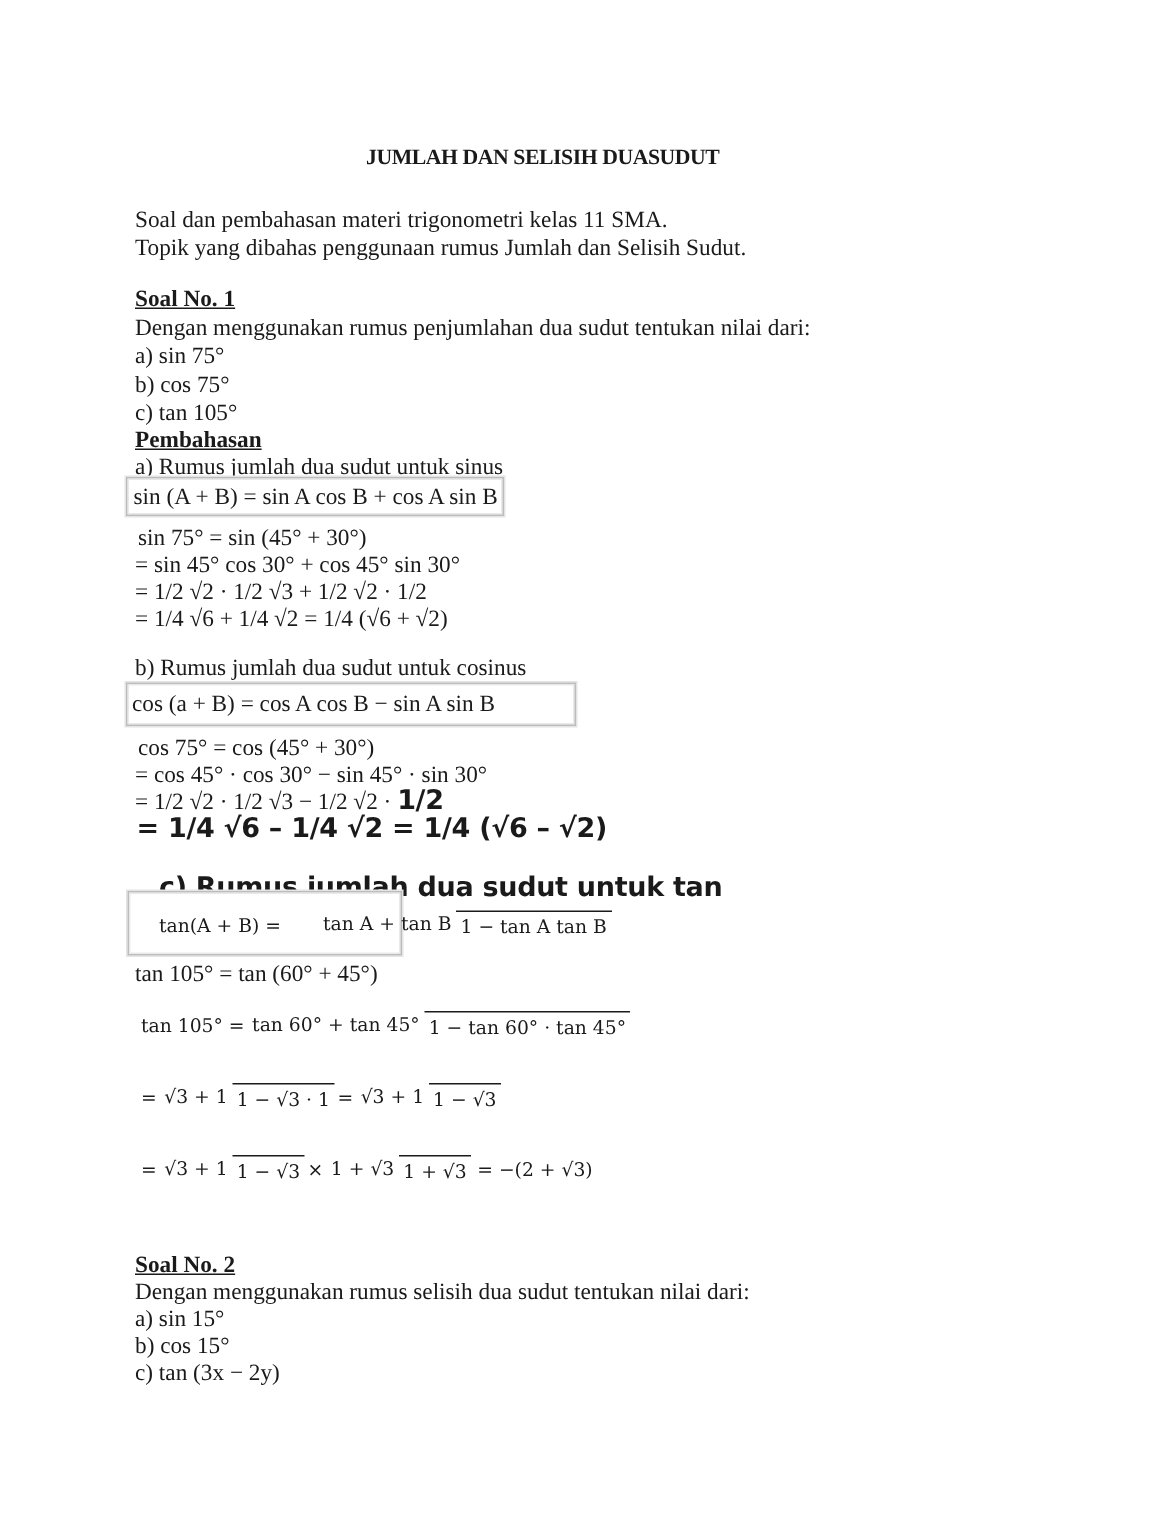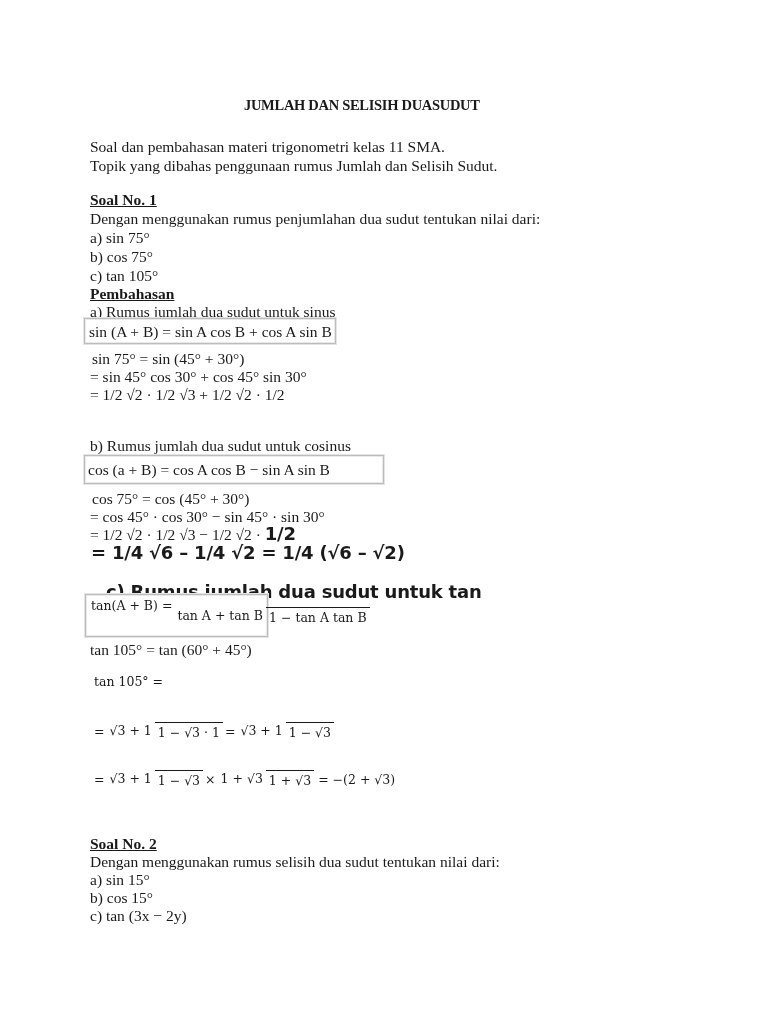--- a/index.html
+++ b/index.html
@@ -41,44 +41,49 @@
   <div class="abs serif" style="left:90px; top:266px;">c) tan 105°</div>
   <div class="abs serif heading" style="left:90px; top:284px;">Pembahasan</div>
 
   <div class="abs serif" style="left:90px; top:302px;">a) Rumus jumlah dua sudut untuk sinus</div>
   <div class="box" style="left:84px; top:318px; width:252px; height:26px;">
     <div class="abs serif" style="left:4px; top:3px;">sin (A + B) = sin A cos B + cos A sin B</div>
   </div>
   <div class="abs serif" style="left:92px; top:349px;">sin 75° = sin (45° + 30°)</div>
   <div class="abs serif" style="left:90px; top:367px;">= sin 45° cos 30° + cos 45° sin 30°</div>
   <div class="abs serif" style="left:90px; top:385px;">= 1/2 √2 · 1/2 √3 + 1/2 √2 · 1/2</div>
+  <div class="abs serif" style="left:90px; top:403px;">= 1/4 √6 + 1/4 √2 = 1/4 (√6 + √2)</div>
 
   <div class="abs serif" style="left:90px; top:436px;">b) Rumus jumlah dua sudut untuk cosinus</div>
   <div class="box" style="left:84px; top:455px; width:300px; height:29px;">
     <div class="abs serif" style="left:3px; top:4px;">cos (a + B) = cos A cos B − sin A sin B</div>
   </div>
   <div class="abs serif" style="left:92px; top:489px;">cos 75° = cos (45° + 30°)</div>
   <div class="abs serif" style="left:90px; top:507px;">= cos 45° · cos 30° − sin 45° · sin 30°</div>
   <div class="abs serif" style="left:90px; top:524px;"><span>= 1/2 √2 · 1/2 √3 − 1/2 √2 · </span><span class="sans-bold">1/2</span></div>
   <div class="abs sans-bold" style="left:91px; top:542px;">= 1/4 √6 – 1/4 √2 = 1/4 (√6 – √2)</div>
 
   <div class="abs sans-bold" style="left:90px; top:581px;margin-left:16px;">c) Rumus jumlah dua sudut untuk tan</div>
   <div class="box" style="left:85px; top:594px; width:183px; height:43px;">
-    <div class="abs cambria" style="left:5px; top:3px; display:flex; height:36px;">
+    <div class="abs cambria" style="left:20px; top:3px; display:flex; align-items:center; height:36px;gap:23px;">
       <span>tan(A + B) =</span>
       <span class="frac">
         <span class="num">tan A + tan B</span>
         <span class="den">1 − tan A tan B</span>
       </span>
     </div>
   </div>
   <div class="abs serif" style="left:90px; top:640px;">tan 105° = tan (60° + 45°)</div>
 
   <div class="abs cambria" style="left:94px; top:674px; display:flex; align-items:center;">
     <span>tan 105° =</span>
+    <span class="frac">
+      <span class="num">tan 60° + tan 45°</span>
+      <span class="den">1 − tan 60° · tan 45°</span>
+    </span>
   </div>
 
   <div class="abs cambria" style="left:94px; top:722px; display:flex; align-items:center;">
     <span>=</span>
     <span class="frac">
       <span class="num">√3 + 1</span>
       <span class="den">1 − √3 · 1</span>
     </span>
     <span>=</span>
     <span class="frac">

